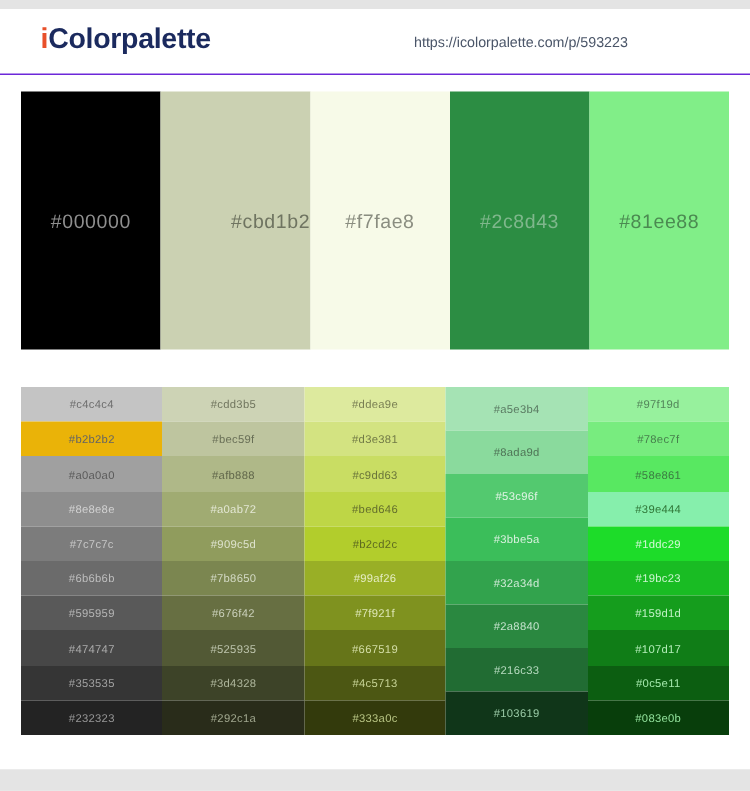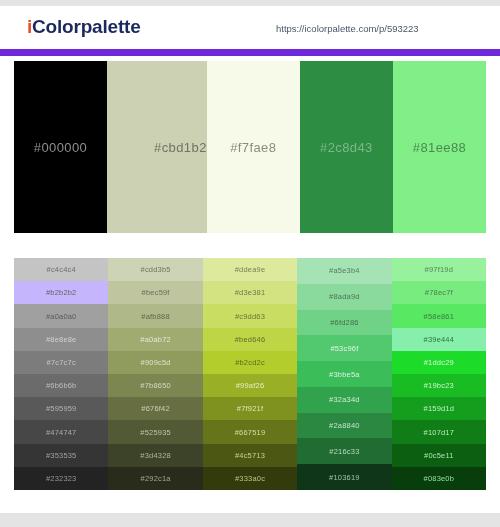--- a/index.html
+++ b/index.html
@@ -27,21 +27,21 @@
     width: 500px;
     height: 507px;
     background: #ffffff;
     box-sizing: border-box;
   }
 
   
   .header {
     position: relative;
     height: 43px;
-    border-bottom: 7px solid #6d28d9;
+    border-bottom: 1px solid #6d28d9;
     background: #ffffff;
   }
   .logo {
     position: absolute;
     left: 27px;
     top: 10px;
     font-size: 19px;
     font-weight: bold;
     letter-spacing: -0.2px;
     color: #1b2a5e;
@@ -143,21 +143,21 @@
       <div class="main-swatch" style="background: rgb(129, 238, 136);">
           <span class="hex" style="color: rgb(75, 138, 81);">#81ee88</span>
         </div>
     </div>
 
     <div class="grid">
         <div class="grid-col">
           <div class="grid-cell" style="background: rgb(196, 196, 196);">
             <span class="hex" style="color: rgb(110, 110, 110);">#c4c4c4</span>
           </div>
-          <div class="grid-cell" style="background: #c4b5fd;">
+          <div class="grid-cell" style="background: #eab308;">
             <span class="hex" style="color: rgb(100, 100, 100);">#b2b2b2</span>
           </div>
           <div class="grid-cell" style="background: rgb(160, 160, 160);">
             <span class="hex" style="color: rgb(90, 90, 90);">#a0a0a0</span>
           </div>
           <div class="grid-cell" style="background: rgb(142, 142, 142);">
             <span class="hex" style="color: rgb(210, 210, 210);">#8e8e8e</span>
           </div>
           <div class="grid-cell" style="background: rgb(124, 124, 124);">
             <span class="hex" style="color: rgb(198, 198, 198);">#7c7c7c</span>
@@ -241,23 +241,20 @@
           <div class="grid-cell" style="background: rgb(51, 58, 12);">
             <span class="hex" style="color: rgb(184, 197, 132);">#333a0c</span>
           </div>
         </div>
         <div class="grid-col">
           <div class="grid-cell" style="background: rgb(165, 227, 180);">
             <span class="hex" style="color: rgb(90, 122, 98);">#a5e3b4</span>
           </div>
           <div class="grid-cell" style="background: rgb(138, 218, 157);">
             <span class="hex" style="color: rgb(79, 116, 87);">#8ada9d</span>
-          </div>
-          <div class="grid-cell" style="background: rgb(111, 210, 134);">
-            <span class="hex" style="color: rgb(71, 110, 77);">#6fd286</span>
           </div>
           <div class="grid-cell" style="background: rgb(83, 201, 111);">
             <span class="hex" style="color: rgb(224, 244, 229);">#53c96f</span>
           </div>
           <div class="grid-cell" style="background: rgb(59, 190, 90);">
             <span class="hex" style="color: rgb(217, 241, 223);">#3bbe5a</span>
           </div>
           <div class="grid-cell" style="background: rgb(50, 163, 77);">
             <span class="hex" style="color: rgb(207, 234, 214);">#32a34d</span>
           </div>

